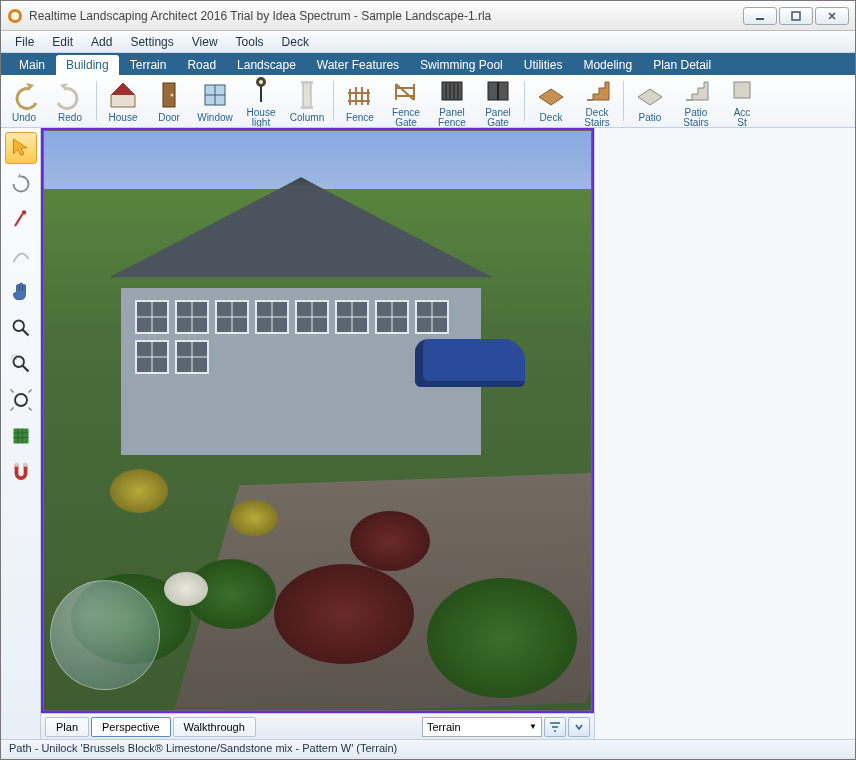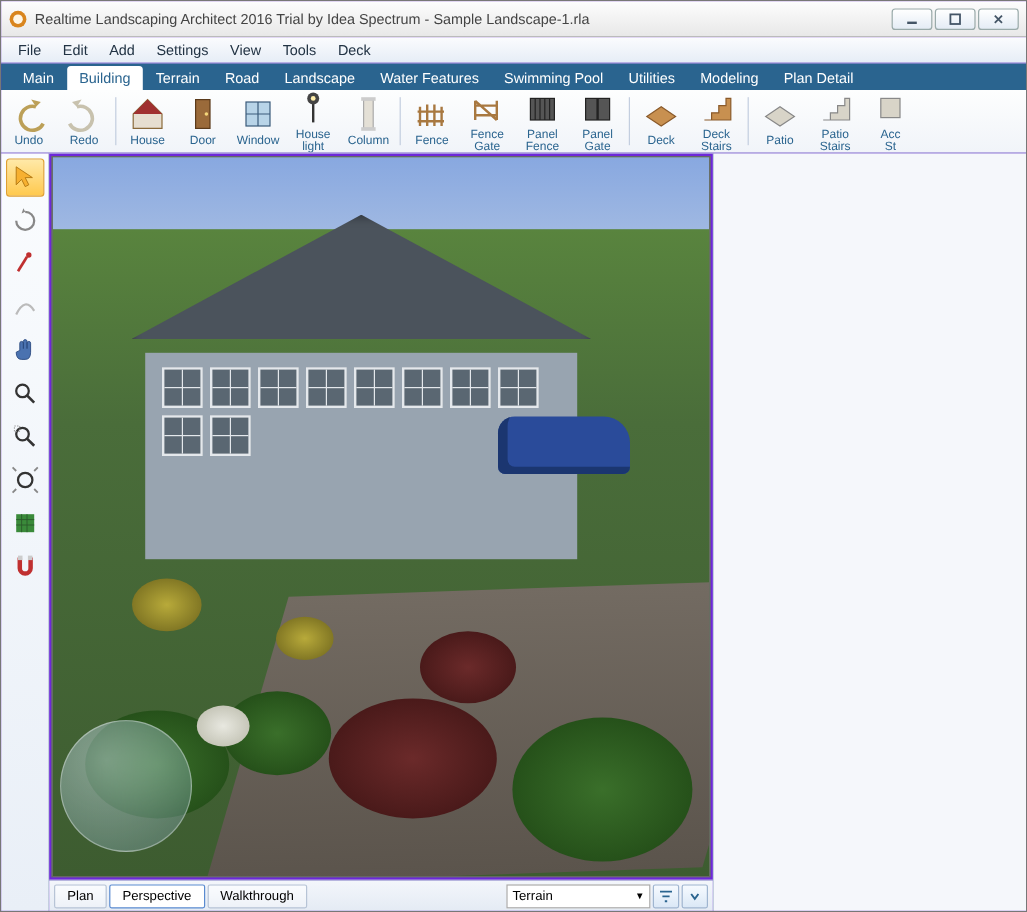--- a/index.html
+++ b/index.html
@@ -385,14 +385,17 @@
           <svg width="10" height="10">
               <path d="M2 3 L5 7 L8 3" fill="none" stroke="#2a648f" stroke-width="1.6"></path>
             </svg>
         </div>
       </div>
     </div>
 
     <div class="side-panel"></div>
   </div>
 
+  <div class="status">
+    <span>Path - Unilock 'Brussels Block® Limestone/Sandstone mix - Pattern W' (Terrain)</span>
+  </div>
 
 </div>
 
 </body></html>

